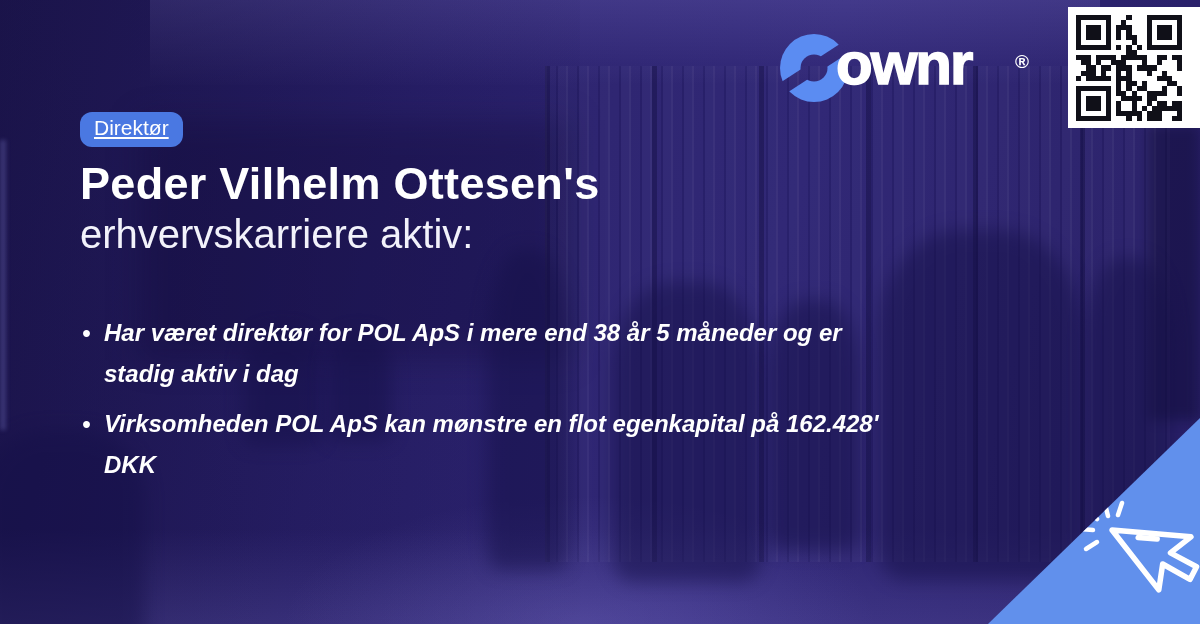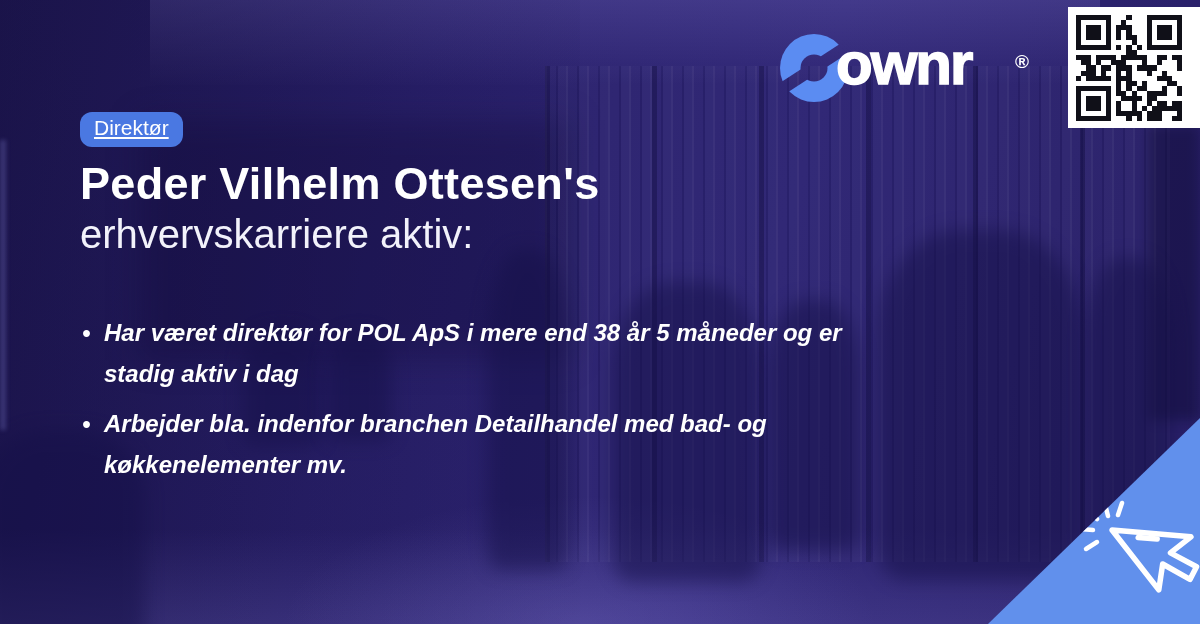--- a/index.html
+++ b/index.html
@@ -114,21 +114,21 @@
   <div class="chair" style="left:-20px;top:430px;width:165px;height:220px"></div>
   <div class="chair" style="left:768px;top:300px;width:92px;height:250px"></div>
 
   <div class="badge">Direktør</div>
 
   <h1 class="title">Peder Vilhelm Ottesen's</h1>
   <div class="subtitle">erhvervskarriere aktiv:</div>
 
   <ul class="bullets">
     <li>Har været direktør for POL ApS i mere end 38 år 5 måneder og er stadig aktiv i dag</li>
-    <li>Arbejder bla. indenfor branchen Detailhandel med bad- og køkkenelementer mv.</li>
+    <li>Virksomheden POL ApS kan mønstre en flot egenkapital på 162.428' DKK</li>
   </ul>
 
   <svg class="logo-icon" width="70" height="70" viewBox="0 0 70 70">
     <defs>
       <mask id="ownr-mask">
         <rect width="70" height="70" fill="#000"></rect>
         <circle cx="35" cy="35" r="34" fill="#fff"></circle>
         <g transform="rotate(-33 35 35)">
           <rect x="-16" y="29" width="102" height="12" fill="#000"></rect>
         </g>

